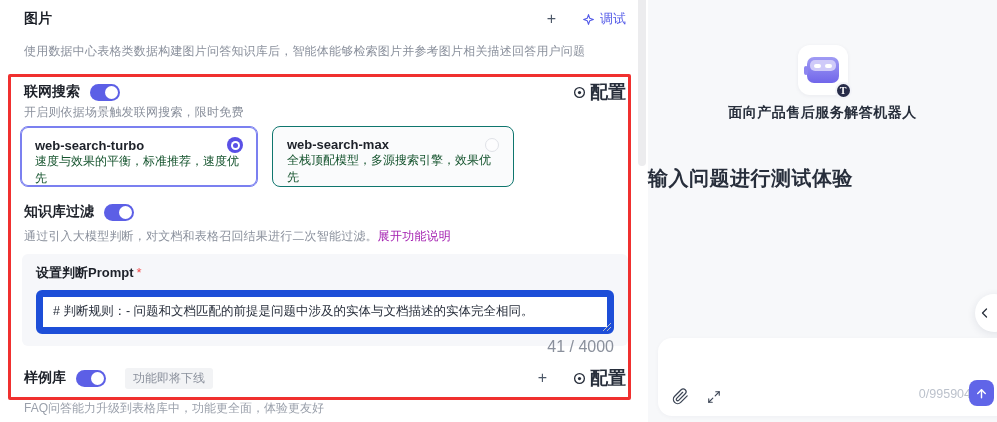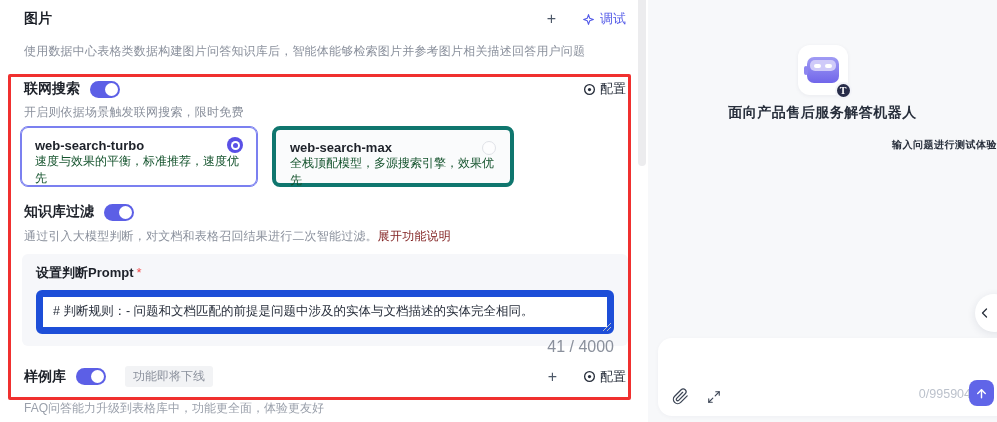--- a/index.html
+++ b/index.html
@@ -11,39 +11,39 @@
   .left-panel { position:absolute; left:0; top:0; width:648px; height:392px; background:#fff; }
   .row-abs { position:absolute; left:24px; right:22px; }
   .sec-title { font-size:14px; font-weight:bold; color:#1d2129; }
   .desc { font-size:12px; color:#8a909c; letter-spacing:.2px; }
   .row-flex { display:flex; align-items:center; }
   .grow { flex:1; }
 
   .header-actions { display:flex; align-items:center; gap:26px; }
   .plus-btn { font-size:16px; color:#4e5969; line-height:1; cursor:pointer; }
   .debug-btn { display:flex; align-items:center; gap:5px; color:#545be8; font-size:13px; cursor:pointer; }
-  .config-btn { display:flex; align-items:center; gap:4px; color:#272e3b; font-size:13px; font-weight:normal; cursor:pointer; }
+  .config-btn { display:flex; align-items:center; gap:4px; color:#272e3b; font-size:18px; font-weight:bold; cursor:pointer; }
 
   .toggle { position:relative; width:30px; height:17px; border-radius:9px; background:#5c5fe6; margin-left:10px; cursor:pointer; flex:none; }
   .toggle .knob { position:absolute; top:2px; right:2px; width:13px; height:13px; border-radius:50%; background:#fff; }
 
   
   .cards { position:absolute; top:126px; left:20px; display:flex; gap:14px; }
-  .card { width:238px; height:61px; border:4px solid #0f766e; border-radius:8px; background:#fafbfc; padding:10px 14px; cursor:pointer; }
+  .card { width:238px; height:61px; border:1px solid #0f766e; border-radius:8px; background:#fafbfc; padding:10px 14px; cursor:pointer; }
   .card.selected { background:#fff; border:1px solid #7b80f0; box-shadow:0 0 0 1px #7b80f0 inset; }
   .card2 { width:242px; }
   .card-title-row { display:flex; align-items:center; justify-content:space-between; }
   .card-title { font-size:13px; font-weight:bold; color:#1d2129; }
   .card-desc { font-size:12px; color:#14532d; }
   .radio-on { width:16px; height:16px; border-radius:50%; background:#5a50e6; display:flex; align-items:center; justify-content:center; }
   .radio-on .ring { width:9px; height:9px; border-radius:50%; background:#fff; display:flex; align-items:center; justify-content:center; }
   .radio-on .dot { width:5px; height:5px; border-radius:50%; background:#5a50e6; }
   .radio-off { width:14px; height:14px; border-radius:50%; border:1.5px solid #e0e2e8; background:#fdfdfe; }
 
-  .link { color:#7f1d1d; cursor:pointer; }
+  .link { color:#a21caf; cursor:pointer; }
 
   
   .prompt-panel { position:absolute; top:254px; left:22px; right:20px; height:92px; background:#f6f7fa; border-radius:6px; padding:10px 14px 6px 14px; }
   .prompt-label { font-size:13px; font-weight:bold; color:#1d2129; }
   .req { color:#f24d4d; margin-left:3px; font-weight:normal; }
   .prompt-box { position:relative; margin-top:8px; height:44px; }
   .prompt-box textarea { width:100%; height:44px; resize:none; border:7px solid #1d4ed8; border-radius:6px; background:#fff; padding:6px 10px; font-size:12.5px; color:#272e3b; font-family:"Liberation Sans","DejaVu Sans",sans-serif; outline:none; }
   .resize-grip { position:absolute; right:3px; bottom:3px; width:8px; height:8px; pointer-events:none;
     background:linear-gradient(135deg, transparent 0 50%, #b8bdc7 50% 56%, transparent 56% 72%, #b8bdc7 72% 78%, transparent 78%); }
   .counter { text-align:right; font-size:16px; color:#8a909c; margin-top:4px; }
@@ -59,21 +59,21 @@
   .right-panel { position:absolute; left:648px; top:0; width:349px; height:422px; background:#f7f8fa; }
   .avatar-wrap { position:absolute; top:45px; left:50%; transform:translateX(-50%); width:50px; height:50px; }
   .avatar { width:50px; height:50px; border-radius:12px; background:#fff; box-shadow:0 1px 4px rgba(31,35,65,.06); position:relative; }
   .bot-head { position:absolute; left:9px; top:12px; width:32px; height:26px; border-radius:7px; background:linear-gradient(180deg,#a09bf4 0%,#7166ea 100%); }
   .bot-visor { position:absolute; left:3px; top:3px; width:26px; height:11px; border-radius:5px; background:#cfcaf9; }
   .bot-eye { position:absolute; top:3.5px; width:7px; height:4px; border-radius:2px; background:#fff; }
   .bot-eye.l { left:4px; } .bot-eye.r { right:4px; }
   .bot-ear { position:absolute; left:-3px; top:9px; width:4px; height:9px; border-radius:2px; background:#8d85f0; }
   .avatar-badge { position:absolute; right:-4px; bottom:-4px; width:17px; height:17px; border-radius:50%; background:#272c49; border:2px solid #f2f3f8; color:#fff; font-family:"Liberation Serif","DejaVu Serif",serif; font-size:10px; font-weight:bold; display:flex; align-items:center; justify-content:center; }
   .bot-name { position:absolute; top:104px; width:100%; text-align:center; font-size:14px; font-weight:bold; color:#272e3b; letter-spacing:.5px;font-family:Liberation Serif, serif; }
-  .bot-hint { position:absolute; top:138px; width:100%; text-align:right; font-size:10px; font-weight:bold; color:#272e3b; letter-spacing:.5px; }
+  .bot-hint { position:absolute; top:165px; width:100%; text-align:left; font-size:20px; font-weight:bold; color:#272e3b; letter-spacing:.5px; }
 
   .collapse-btn { position:absolute; left:975px; top:294px; width:38px; height:38px; border-radius:50%; background:#fff; box-shadow:0 2px 8px rgba(31,35,65,.10); z-index:3; display:flex; align-items:center; justify-content:center; cursor:pointer; }
   .collapse-btn svg { margin-right:18px; }
 
   .chat-box { position:absolute; left:658px; top:338px; width:352px; height:78px; background:#fff; border-radius:14px; box-shadow:0 1px 4px rgba(31,35,65,.04); z-index:4; }
   .chat-tools { position:absolute; left:14px; bottom:11px; display:flex; align-items:center; gap:18px; }
   .icon-btn { cursor:pointer; display:flex; align-items:center; }
   .chat-counter { position:absolute; right:39px; bottom:15px; font-size:12.5px; color:#bcc2cc; }
   .send-btn { position:absolute; right:16px; bottom:10px; width:25px; height:26px; border-radius:8px; background:#6065e8; display:flex; align-items:center; justify-content:center; cursor:pointer; }
 </style>

